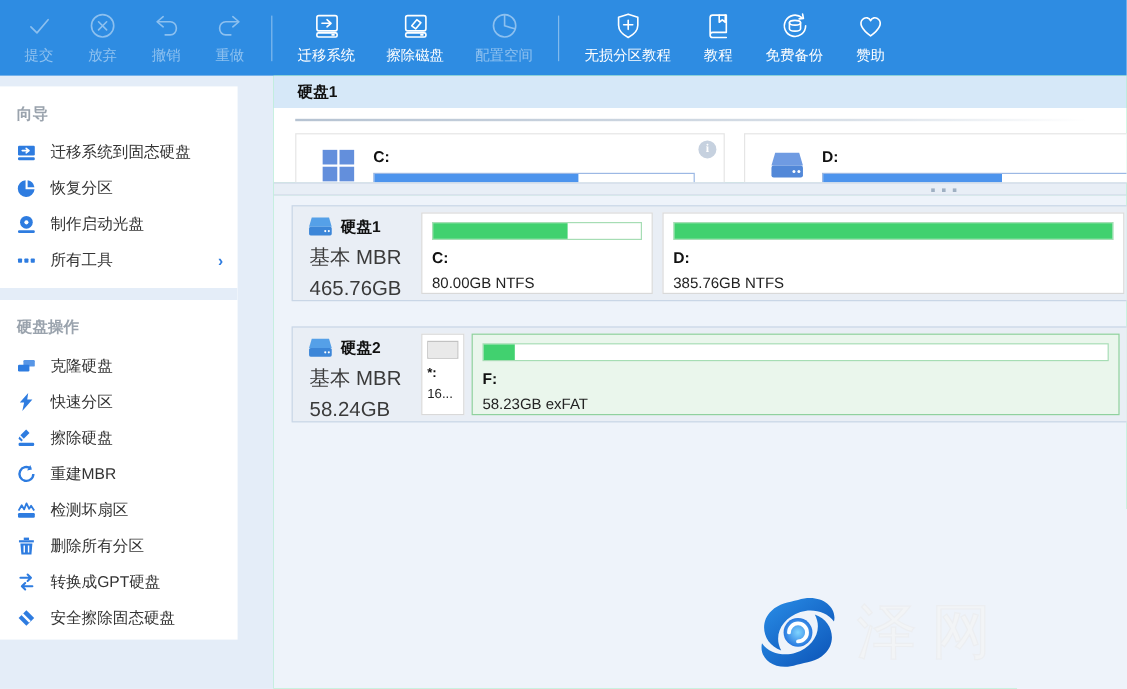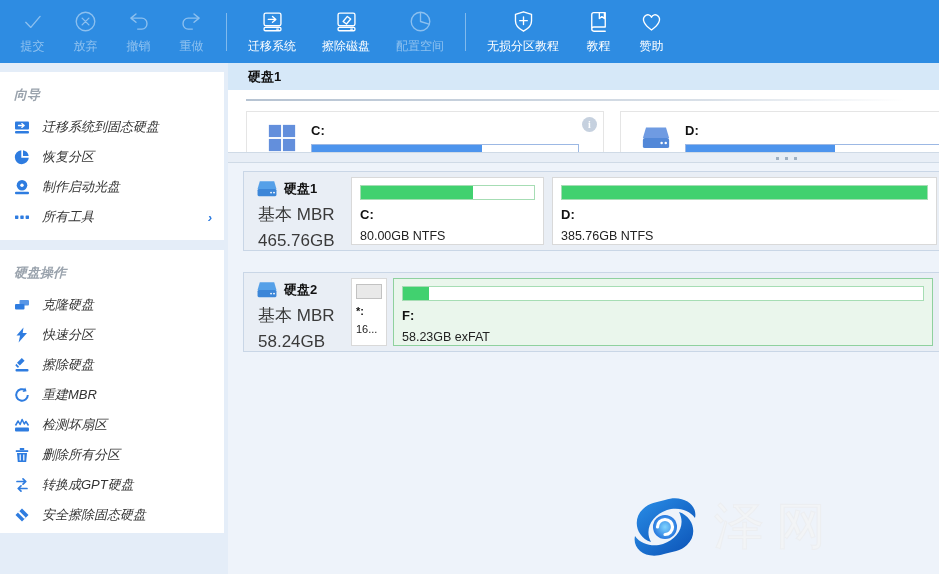--- a/index.html
+++ b/index.html
@@ -8,21 +8,21 @@
 
   
   .toolbar { position:absolute; left:0; top:0; width:939px; height:63px; background:#2e8ce2; display:flex; align-items:center; padding-left:6px; }
   .tb-item { display:flex; flex-direction:column; align-items:center; justify-content:center; gap:3px; padding:0 13px; height:100%; color:#fff; cursor:pointer; }
   .tb-item.disabled { opacity:.45;align-items:center; }
   .tb-item svg { width:27px; height:27px; display:block; }
   .tb-label { font-size:12px; white-space:nowrap; }
   .tb-sep { width:1px; height:38px; background:rgba(255,255,255,.4); margin:0 8px; }
 
   
-  .sidebar { position:absolute; left:0; top:72px; width:224px; height:461px; background:#fff; overflow:hidden;font-style:italic; }
+  .sidebar { position:absolute; left:0; top:72px; width:198px; height:461px; background:#fff; overflow:hidden; }
   .sb-section-title { font-size:13px; color:#9aa3ad; font-weight:bold; padding:14px 0 8px 14px; }
   .sb-item { display:flex; align-items:center; height:30px; padding-left:14px; font-size:13px; color:#333; cursor:pointer; position:relative; }
   .sb-icon { width:16px; height:16px; margin-right:12px; color:#2e7ce0; flex:0 0 16px; }
   .sb-icon svg { width:16px; height:16px; display:block; }
   .sb-chevron { position:absolute; right:12px; color:#2e7ce0; font-size:13px; font-weight:bold; }
   .sb-divider { height:10px; background:#e4edf8; margin-top:8px; }
 
   
   .main { position:absolute; left:228px; top:63px; width:711px; height:511px; background:#86efac; overflow:hidden; }
   .disk-tabbar { height:27px; background:#d6e8f8; display:flex; align-items:center; padding-left:20px; }
@@ -139,20 +139,29 @@
         <path class="st" d="M16 10.5 v9 M11.5 15 h9"></path>
       </svg>
     <span class="tb-label">无损分区教程</span>
   </div>
   <div class="tb-item">
     <svg viewBox="0 0 32 32">
         <path class="st" d="M8 24.5 V8 a2.5 2.5 0 0 1 2.5 -2.5 H24 v17 H10.5 a2.5 2.5 0 0 0 -2.5 2.5 a2.5 2.5 0 0 0 2.5 2.5 H24"></path>
         <path class="st" d="M17 5.5 v7 l3 -2.3 3 2.3 v-7"></path>
       </svg>
     <span class="tb-label">教程</span>
+  </div>
+  <div class="tb-item">
+    <svg viewBox="0 0 32 32">
+        <ellipse class="st" cx="16" cy="13" rx="5.5" ry="2.3"></ellipse>
+        <path class="st" d="M10.5 13 v6 c0 1.3 2.5 2.3 5.5 2.3 s5.5 -1 5.5 -2.3 v-6"></path>
+        <path class="st" d="M26.5 16 a10.5 10.5 0 1 1 -3.5 -7.8"></path>
+        <path class="st" d="M23.5 4.5 l.8 4.2 -4.2 .5"></path>
+      </svg>
+    <span class="tb-label">免费备份</span>
   </div>
   <div class="tb-item">
     <svg viewBox="0 0 32 32">
         <path class="st" d="M16 26 C 7 19.5 4.5 13.5 8 9.8 c2.8 -3 7 -1.8 8 1.2 c1 -3 5.2 -4.2 8 -1.2 c3.5 3.7 1 9.7 -8 16.2 z"></path>
       </svg>
     <span class="tb-label">赞助</span>
   </div>
 </div>
 
 <div class="sidebar">

